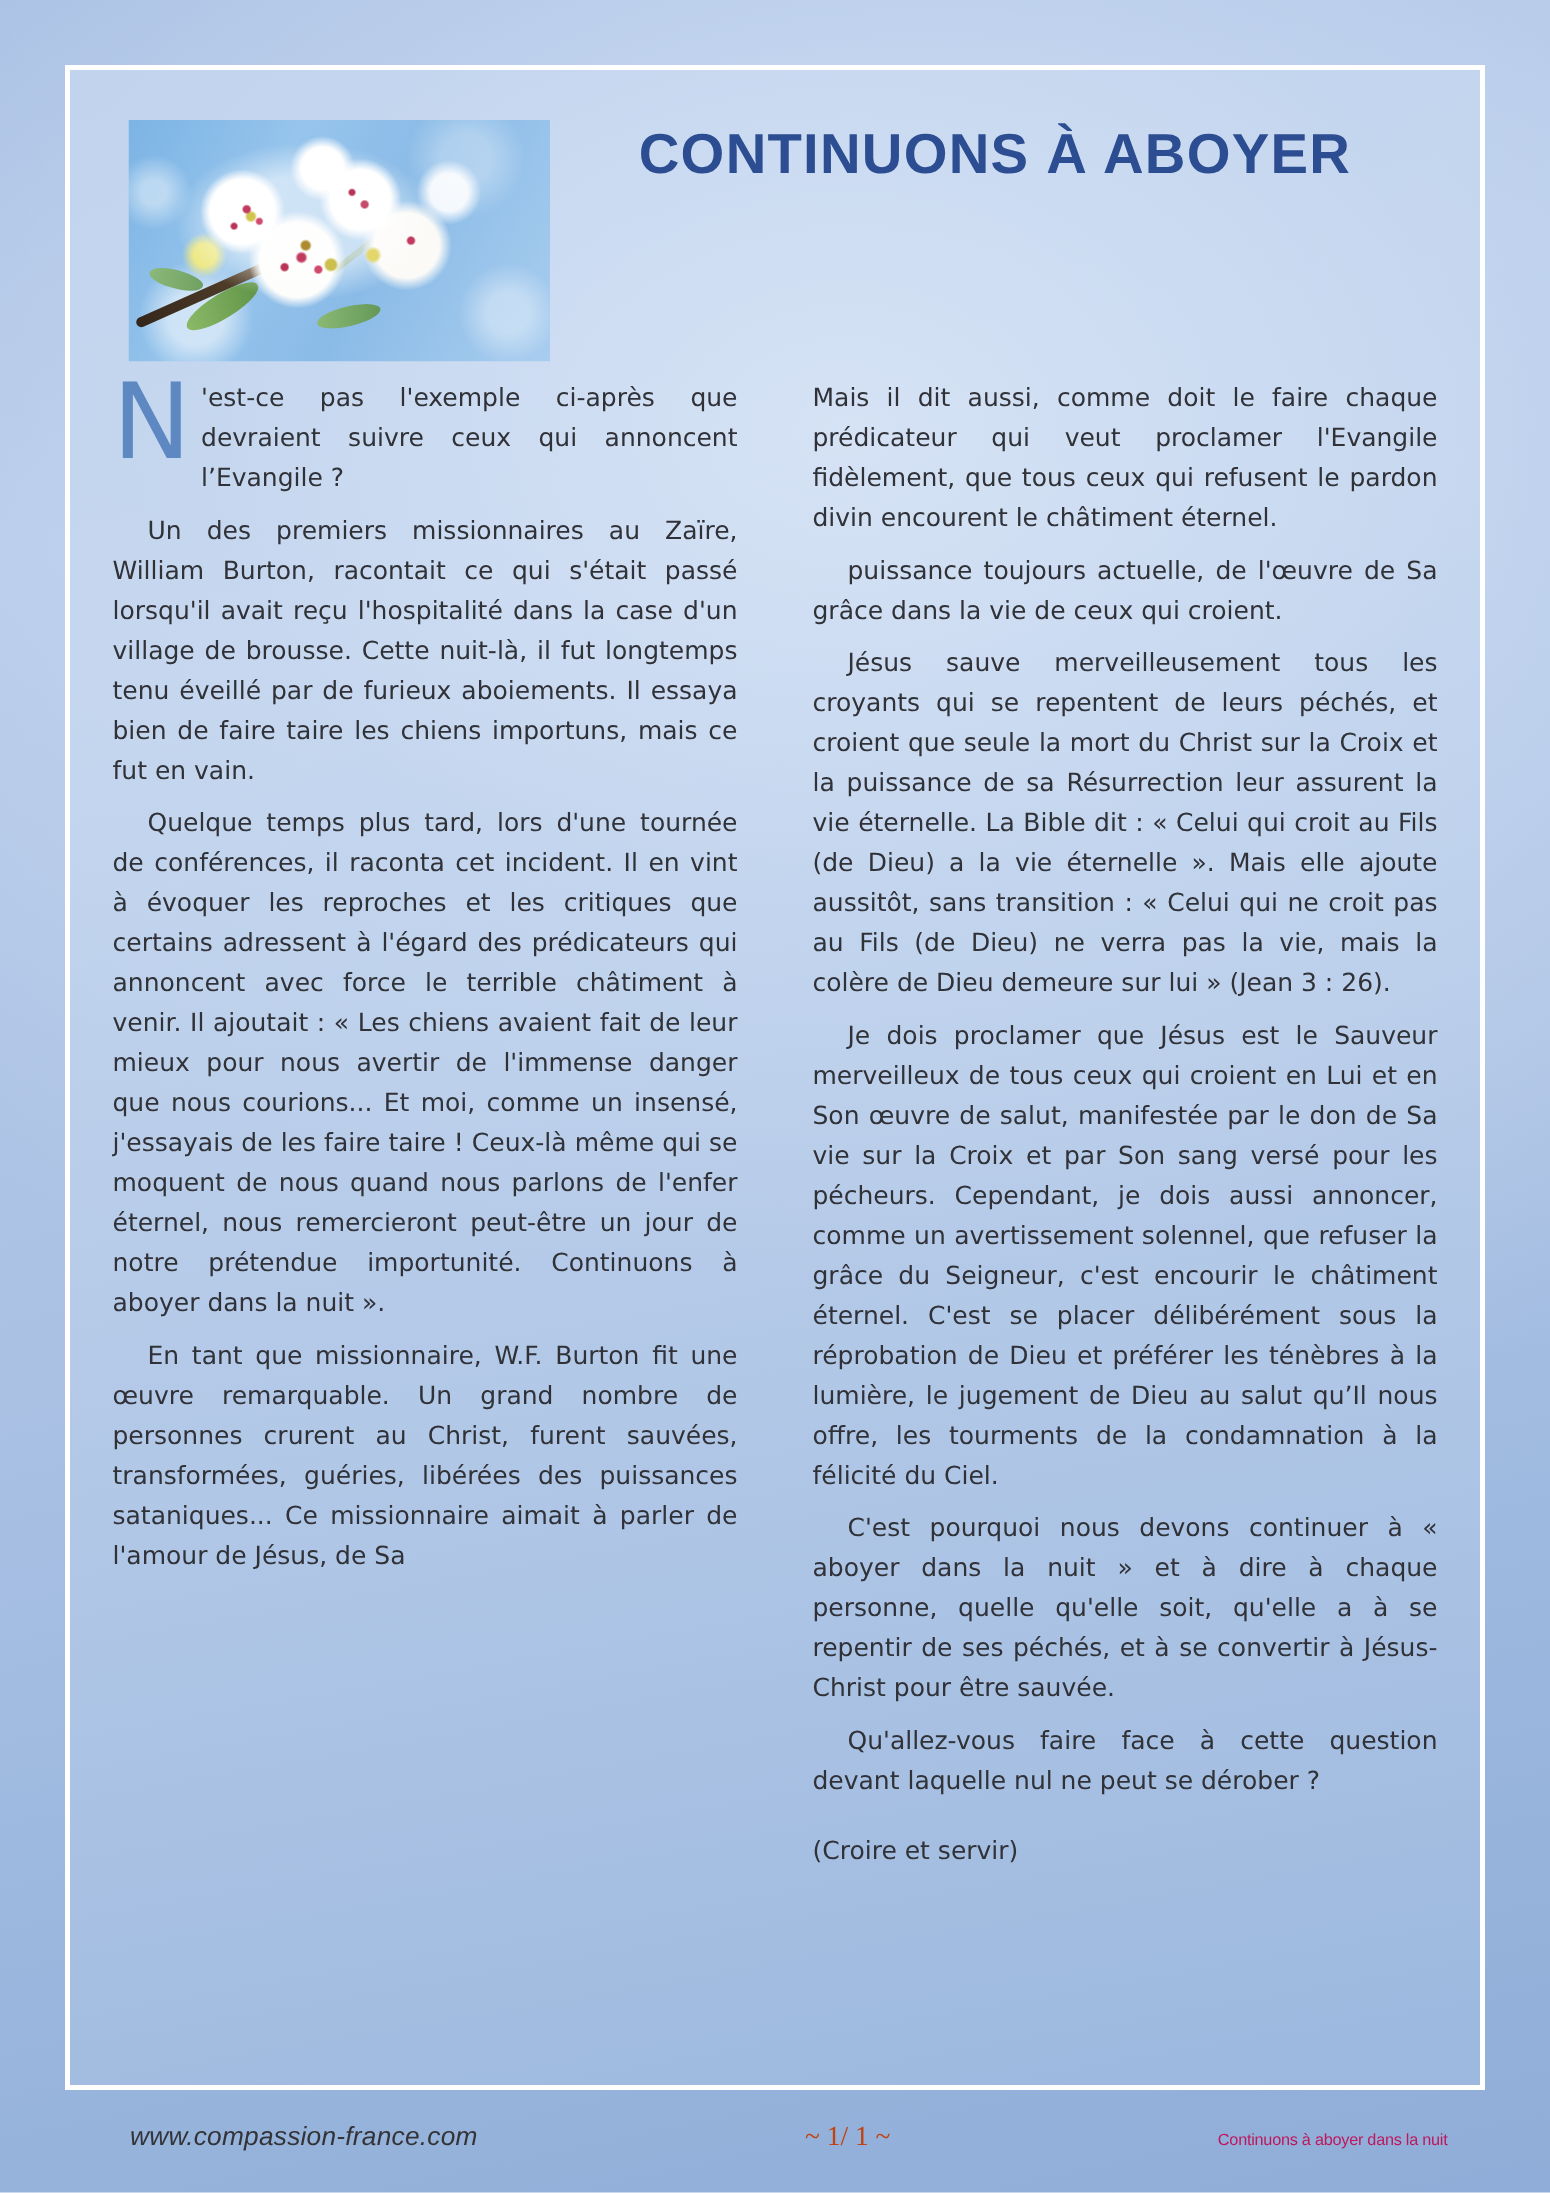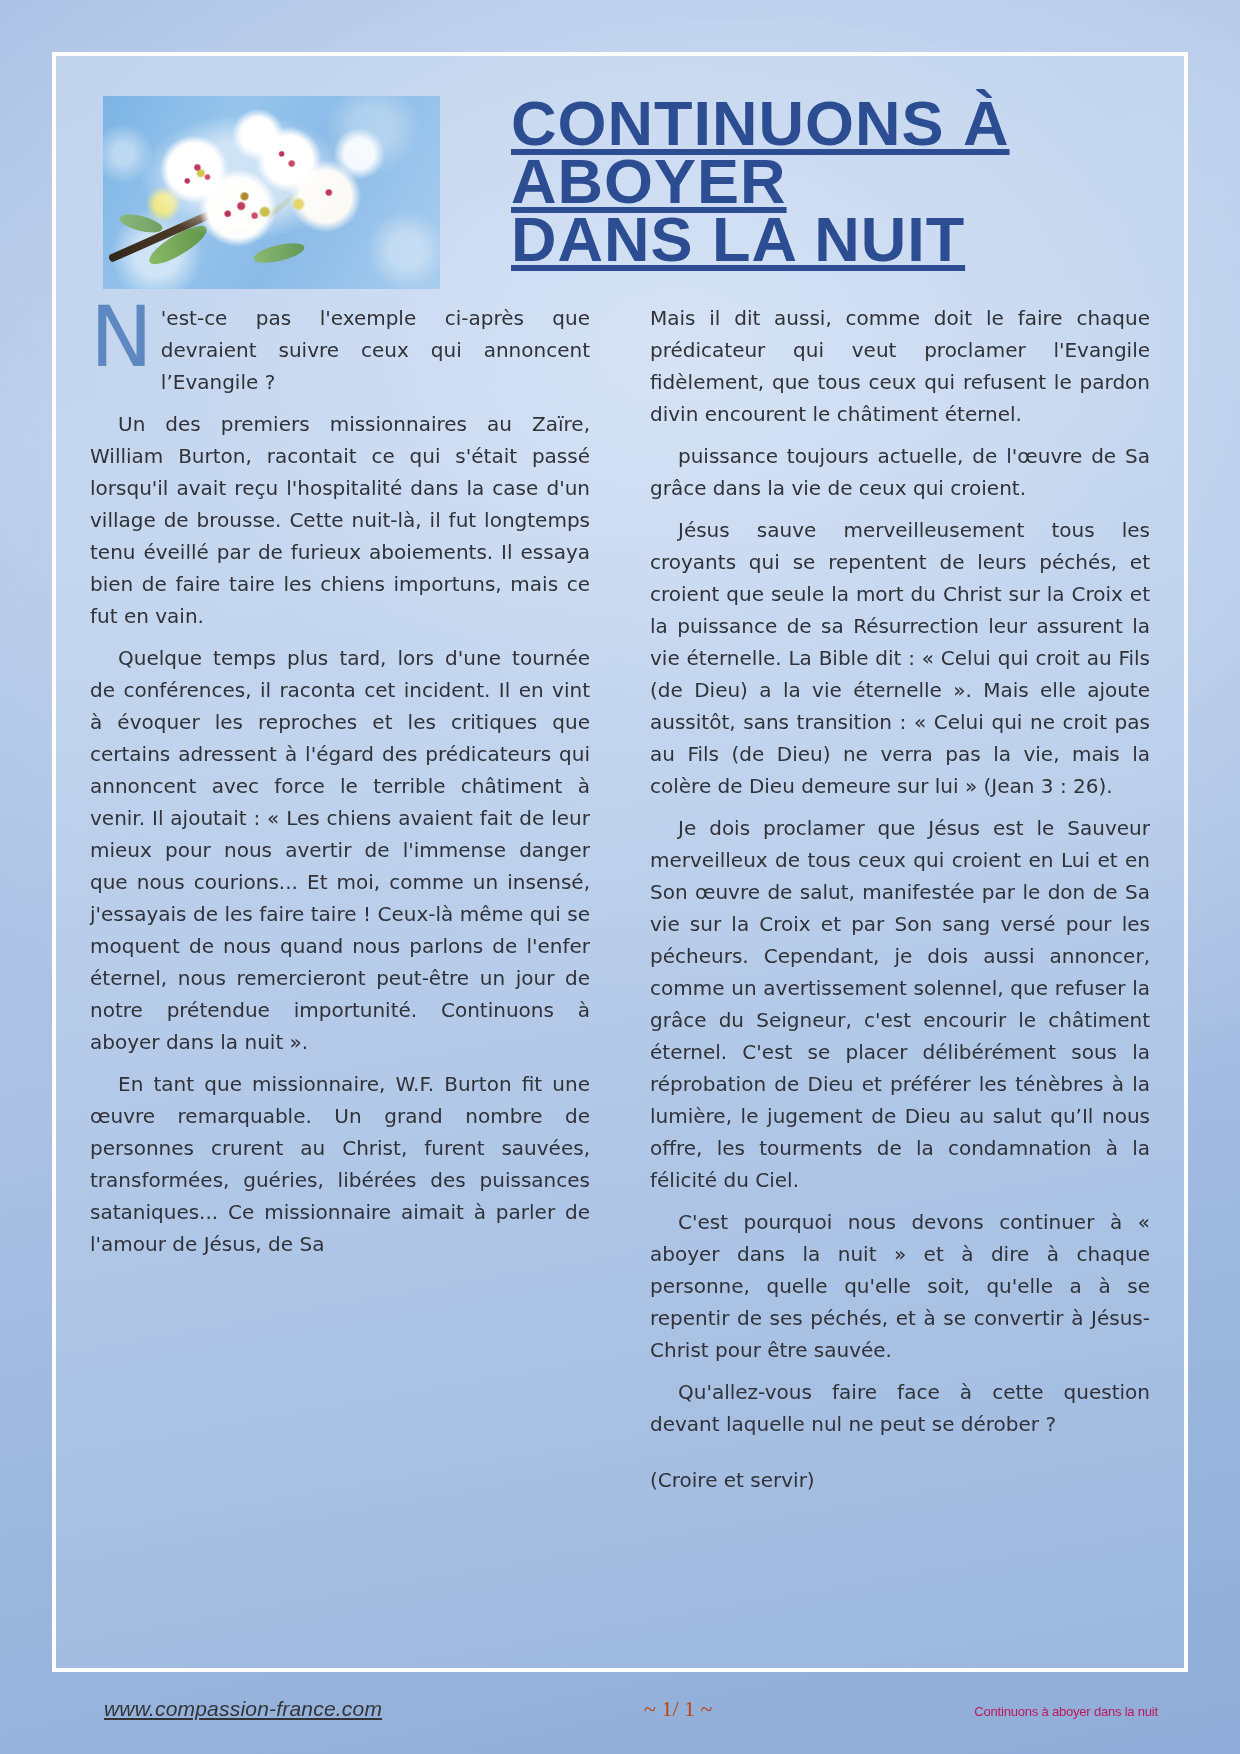--- a/index.html
+++ b/index.html
@@ -73,23 +73,22 @@
   }
   .stem{
     position:absolute; left:150px; bottom:58px; width:90px; height:5px;
     background:linear-gradient(90deg,#6f8f4c, rgba(111,143,76,0));
     border-radius:3px; transform:rotate(-38deg); transform-origin:left bottom;
   }
 
   .title-block{
     position:absolute; left:455px; top:38px; width:650px;
     font-family:"Liberation Sans", sans-serif;
-    font-weight:bold; font-size:63px; line-height:58px; letter-spacing:1px;
+    font-weight:bold; font-size:45px; line-height:58px; letter-spacing:1px;
     color:#2c4d91;
-    text-decoration:underline;
   }
 
   
   .columns{
     position:absolute; left:34px; top:246px; width:1060px;
     display:flex; gap:60px;
     color:#303238; font-size:20px; line-height:32px;
   }
   .col{ width:500px; text-align:justify; -webkit-hyphens:auto; hyphens:auto; }
   .col p{ margin:0 0 10px; text-indent:28px; }
@@ -103,21 +102,21 @@
 
   
   .footer{
     position:absolute; left:0; top:1696px; width:1240px;
     display:flex; justify-content:space-between; align-items:baseline;
     padding:0 82px 0 104px;
     color:#3a3a40;
   }
   .footer-website{
     font-family:"Liberation Sans", sans-serif; font-style:italic; font-size:21px;
-    text-decoration:underline; color:#333338; letter-spacing:.2px;
+    color:#333338; letter-spacing:.2px;
   }
   .footer-page{ font-family:"Liberation Serif", serif; font-size:22px; color:#c2410c; }
   .footer-doc{ font-family:"Liberation Sans", sans-serif; font-size:13px; letter-spacing:-.2px; color:#be185d; }
 </style>
 </head>
 <body>
 
 <div class="frame">
 
   <div class="blossom-image">
@@ -125,21 +124,20 @@
     <div class="stem"></div>
     <div class="leaf l1"></div>
     <div class="leaf l2"></div>
     <div class="leaf l3"></div>
     <div class="cluster"></div>
     <div class="dots"></div>
   </div>
 
   <div class="title-block">
     <div>CONTINUONS À ABOYER</div>
-    <div>DANS LA NUIT</div>
   </div>
 
   <div class="columns">
     <div class="col">
       <p class="lead"><span class="dropcap">N</span><span>'est-ce pas l'exemple ci-après que devraient suivre ceux qui annoncent l’Evangile ?</span></p>
       <div class="paras">
           <p>Un des premiers missionnaires au Zaïre, William Burton, racontait ce qui s'était passé lorsqu'il avait reçu l'hospitalité dans la case d'un village de brousse. Cette nuit-là, il fut longtemps tenu éveillé par de furieux aboiements. Il essaya bien de faire taire les chiens importuns, mais ce fut en vain.</p>
           <p>Quelque temps plus tard, lors d'une tournée de conférences, il raconta cet incident. Il en vint à évoquer les reproches et les critiques que certains adressent à l'égard des prédicateurs qui annoncent avec force le terrible châtiment à venir. Il ajoutait : « Les chiens avaient fait de leur mieux pour nous avertir de l'immense danger que nous courions... Et moi, comme un insensé, j'essayais de les faire taire ! Ceux-là même qui se moquent de nous quand nous parlons de l'enfer éternel, nous remercieront peut-être un jour de notre prétendue importunité. Continuons à aboyer dans la nuit ».</p>
           <p>En tant que missionnaire, W.F. Burton fit une œuvre remarquable. Un grand nombre de personnes crurent au Christ, furent sauvées, transformées, guéries, libérées des puissances sataniques... Ce missionnaire aimait à parler de l'amour de Jésus, de Sa</p>
         </div>

